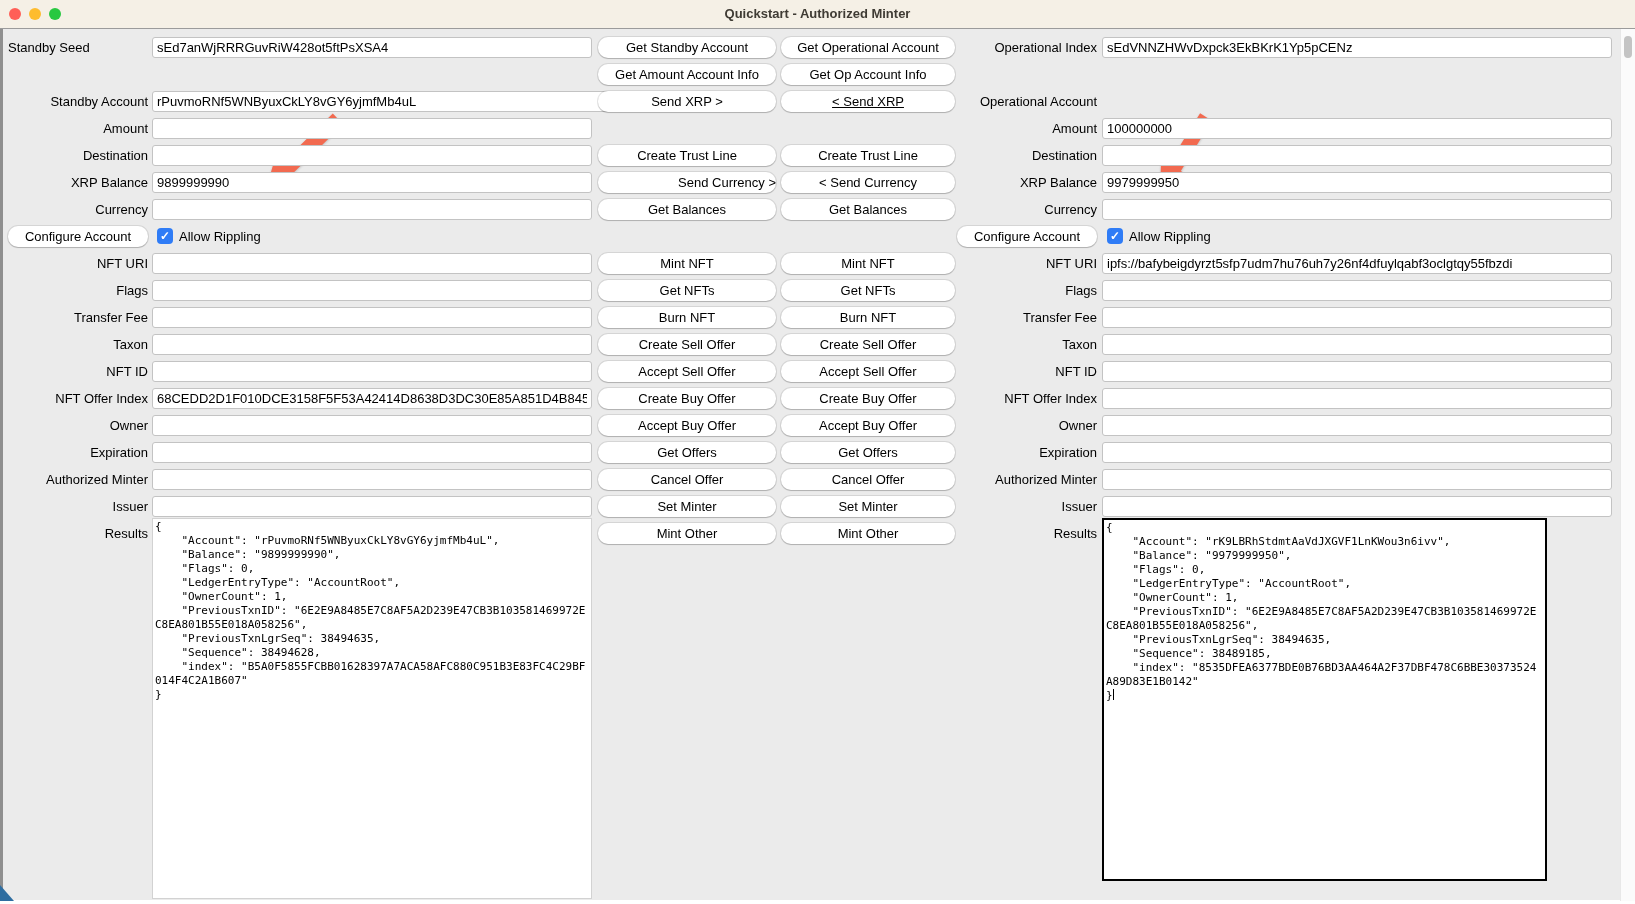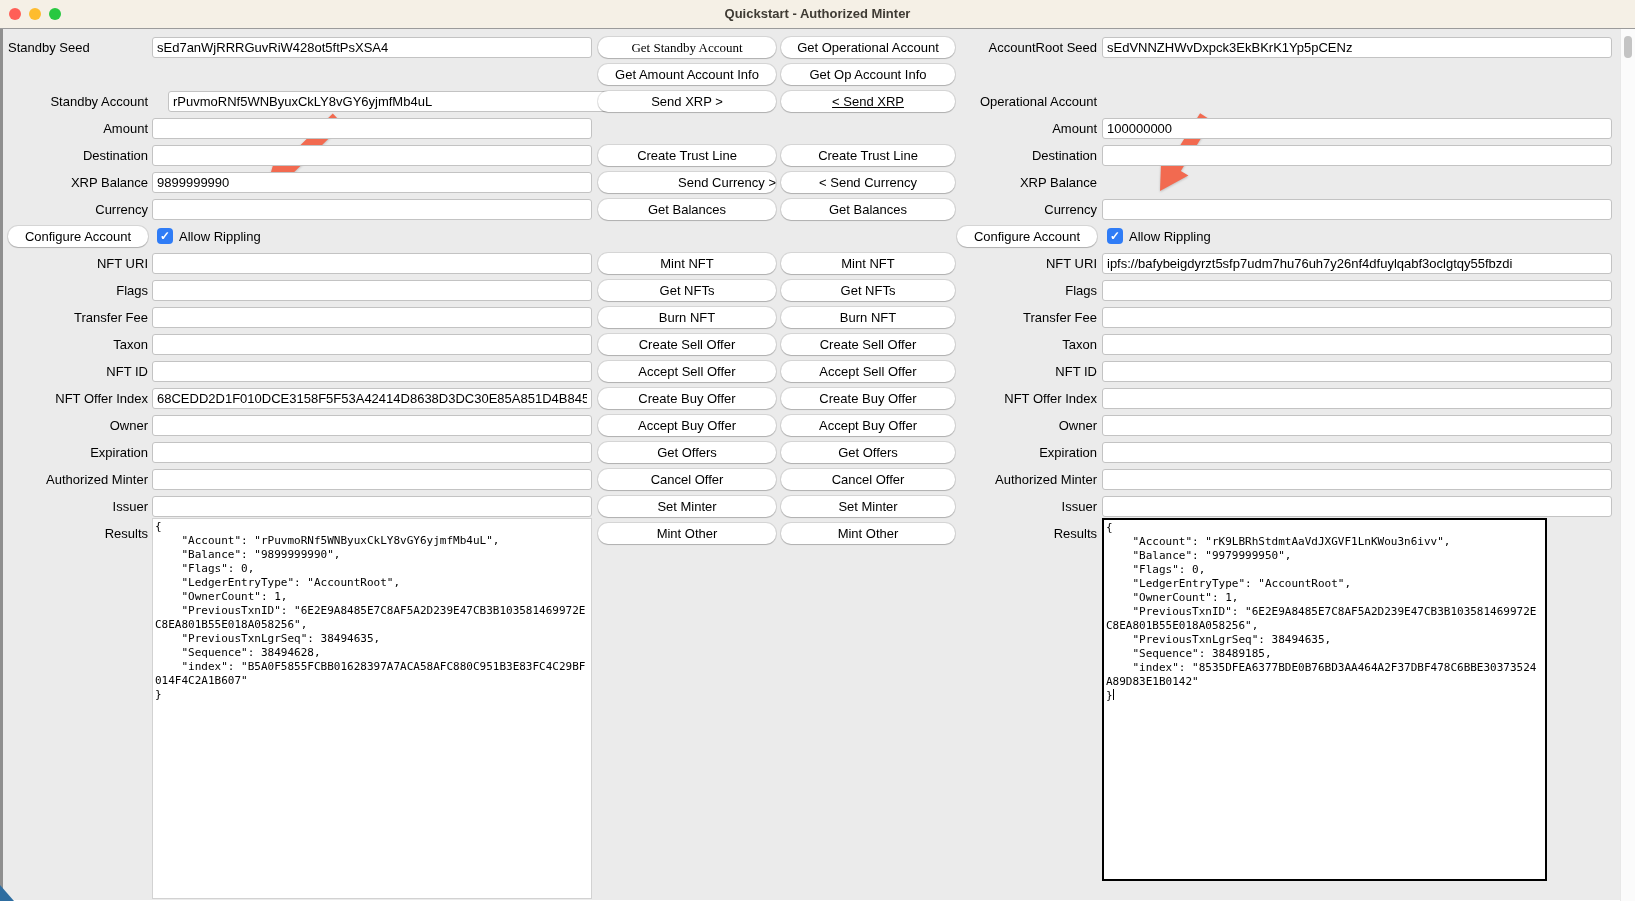--- a/index.html
+++ b/index.html
@@ -79,21 +79,21 @@
     <div class="scrollbar">
       <div class="thumb"></div>
     </div>
 
     <svg class="corner" width="14" height="16" viewBox="0 0 14 16">
       <polygon fill="#2e6da0" points="0,0 14,16 0,16"></polygon>
     </svg>
   <div class="label left-align" style="left: 8px; top: 8px; width: 140px;">Standby Seed</div>
       <input class="field" value="sEd7anWjRRRGuvRiW428ot5ftPsXSA4" style="left: 152px; top: 8px; width: 440px;">
       <div class="label" style="left: 2px; top: 62px; width: 146px;">Standby Account</div>
-      <input class="field" value="rPuvmoRNf5WNByuxCkLY8vGY6yjmfMb4uL" style="left: 168px; top: 62px; width: 524px;">
+      <input class="field" value="rPuvmoRNf5WNByuxCkLY8vGY6yjmfMb4uL" style="left: 152px; top: 62px; width: 524px;">
       <div class="label" style="left: 2px; top: 89px; width: 146px;">Amount</div>
       <input class="field" value="" style="left: 152px; top: 89px; width: 440px;">
       <div class="label" style="left: 2px; top: 116px; width: 146px;">Destination</div>
       <input class="field" value="" style="left: 152px; top: 116px; width: 440px;">
       <div class="label" style="left: 2px; top: 143px; width: 146px;">XRP Balance</div>
       <input class="field" value="9899999990" style="left: 152px; top: 143px; width: 440px;">
       <div class="label" style="left: 2px; top: 170px; width: 146px;">Currency</div>
       <input class="field" value="" style="left: 152px; top: 170px; width: 440px;">
       <div class="label" style="left: 2px; top: 224px; width: 146px;">NFT URI</div>
       <input class="field" value="" style="left: 152px; top: 224px; width: 440px;">
@@ -123,45 +123,46 @@
     "Account": "rPuvmoRNf5WNByuxCkLY8vGY6yjmfMb4uL",
     "Balance": "9899999990",
     "Flags": 0,
     "LedgerEntryType": "AccountRoot",
     "OwnerCount": 1,
     "PreviousTxnID": "6E2E9A8485E7C8AF5A2D239E47CB3B103581469972EC8EA801B55E018A058256",
     "PreviousTxnLgrSeq": 38494635,
     "Sequence": 38494628,
     "index": "B5A0F5855FCBB01628397A7ACA58AFC880C951B3E83FC4C29BF014F4C2A1B607"
 }</span></div>
-      <div class="btn" style="left: 598px; top: 8px; width: 178px; font-family: Liberation Serif, serif;">Get Standby Account</div>
+      <div class="btn" style="left: 598px; top: 8px; width: 178px;">Get Standby Account</div>
       <div class="btn" style="left: 598px; top: 35px; width: 178px;">Get Amount Account Info</div>
       <div class="btn" style="left: 598px; top: 62px; width: 178px;">Send XRP &gt;</div>
       <div class="btn" style="left: 598px; top: 116px; width: 178px;">Create Trust Line</div>
       <div class="btn" style="left: 598px; top: 143px; width: 178px; text-align: right;">Send Currency &gt;</div>
       <div class="btn" style="left: 598px; top: 170px; width: 178px;">Get Balances</div>
       <div class="btn" style="left: 598px; top: 224px; width: 178px;">Mint NFT</div>
       <div class="btn" style="left: 598px; top: 251px; width: 178px;">Get NFTs</div>
       <div class="btn" style="left: 598px; top: 278px; width: 178px;">Burn NFT</div>
       <div class="btn" style="left: 598px; top: 305px; width: 178px;">Create Sell Offer</div>
       <div class="btn" style="left: 598px; top: 332px; width: 178px;">Accept Sell Offer</div>
       <div class="btn" style="left: 598px; top: 359px; width: 178px;">Create Buy Offer</div>
       <div class="btn" style="left: 598px; top: 386px; width: 178px;">Accept Buy Offer</div>
       <div class="btn" style="left: 598px; top: 413px; width: 178px;">Get Offers</div>
       <div class="btn" style="left: 598px; top: 440px; width: 178px;">Cancel Offer</div>
       <div class="btn" style="left: 598px; top: 467px; width: 178px;">Set Minter</div>
       <div class="btn" style="left: 598px; top: 494px; width: 178px;">Mint Other</div>
-      <div class="label" style="left: 900px; top: 8px; width: 197px;">AccountRoot Seed</div>
+      <div class="label" style="left: 900px; top: 8px; width: 197px;">Operational Index</div>
       <input class="field" value="sEdVNNZHWvDxpck3EkBKrK1Yp5pCENz" style="left: 1102px; top: 8px; width: 510px;">
       <div class="label" style="left: 900px; top: 62px; width: 197px;">Operational Account</div>
       <div class="label" style="left: 900px; top: 89px; width: 197px;">Amount</div>
       <input class="field" value="100000000" style="left: 1102px; top: 89px; width: 510px;">
       <div class="label" style="left: 900px; top: 116px; width: 197px;">Destination</div>
       <input class="field" value="" style="left: 1102px; top: 116px; width: 510px;">
       <div class="label" style="left: 900px; top: 143px; width: 197px;">XRP Balance</div>
+      <input class="field" value="9979999950" style="left: 1102px; top: 143px; width: 510px;">
       <div class="label" style="left: 900px; top: 170px; width: 197px;">Currency</div>
       <input class="field" value="" style="left: 1102px; top: 170px; width: 510px;">
       <div class="label" style="left: 900px; top: 224px; width: 197px;">NFT URI</div>
       <input class="field" value="ipfs://bafybeigdyrzt5sfp7udm7hu76uh7y26nf4dfuylqabf3oclgtqy55fbzdi" style="left: 1102px; top: 224px; width: 510px;">
       <div class="label" style="left: 900px; top: 251px; width: 197px;">Flags</div>
       <input class="field" value="" style="left: 1102px; top: 251px; width: 510px;">
       <div class="label" style="left: 900px; top: 278px; width: 197px;">Transfer Fee</div>
       <input class="field" value="" style="left: 1102px; top: 278px; width: 510px;">
       <div class="label" style="left: 900px; top: 305px; width: 197px;">Taxon</div>
       <input class="field" value="" style="left: 1102px; top: 305px; width: 510px;">

